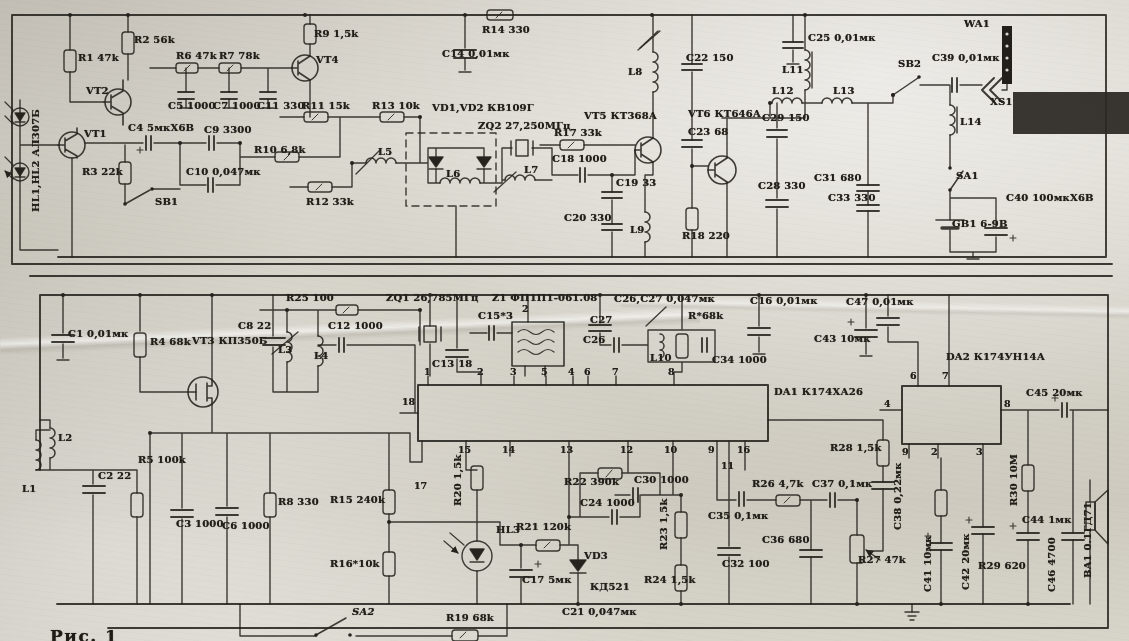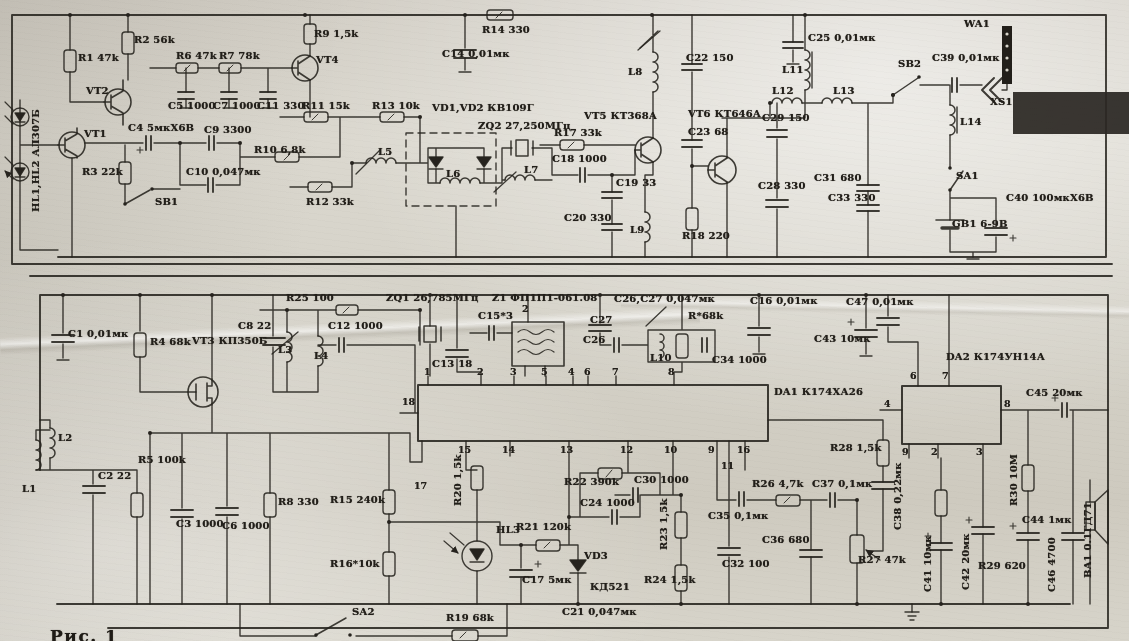--- a/index.html
+++ b/index.html
@@ -435,21 +435,21 @@
       <span class="lbl" style="left: 1026px; top: 387px;">C45 20мк</span>
       <span class="lbl" style="left: 22px; top: 468px; margin-top: 15px;">L1</span>
       <span class="lbl" style="left: 58px; top: 432px;">L2</span>
       <span class="lbl" style="left: 98px; top: 470px;">C2 22</span>
       <span class="lbl" style="left: 138px; top: 454px; text-align: right;">R5 100k</span>
       <span class="lbl" style="left: 176px; top: 518px;">C3 1000</span>
       <span class="lbl" style="left: 222px; top: 520px;">C6 1000</span>
       <span class="lbl" style="left: 278px; top: 496px;">R8 330</span>
       <span class="lbl" style="left: 330px; top: 494px;">R15 240k</span>
       <span class="lbl" style="left: 330px; top: 558px;">R16*10k</span>
-      <span class="lbl" style="left: 352px; top: 606px;">SA2</span>
+      <span class="lbl" style="left: 352px; top: 606px; font-style: italic;">SA2</span>
       <span class="lbl" style="left: 446px; top: 612px;">R19 68k</span>
       <span class="lbl vert" style="left: 452px; top: 506px;">R20 1,5k</span>
       <span class="lbl" style="left: 496px; top: 524px;">HL3</span>
       <span class="lbl" style="left: 516px; top: 521px;">R21 120k</span>
       <span class="lbl" style="left: 522px; top: 574px;">C17 5мк</span>
       <span class="lbl" style="left: 584px; top: 550px;">VD3</span>
       <span class="lbl" style="left: 590px; top: 581px;">КД521</span>
       <span class="lbl" style="left: 564px; top: 476px;">R22 390k</span>
       <span class="lbl" style="left: 580px; top: 497px;">C24 1000</span>
       <span class="lbl" style="left: 634px; top: 474px;">C30 1000</span>

